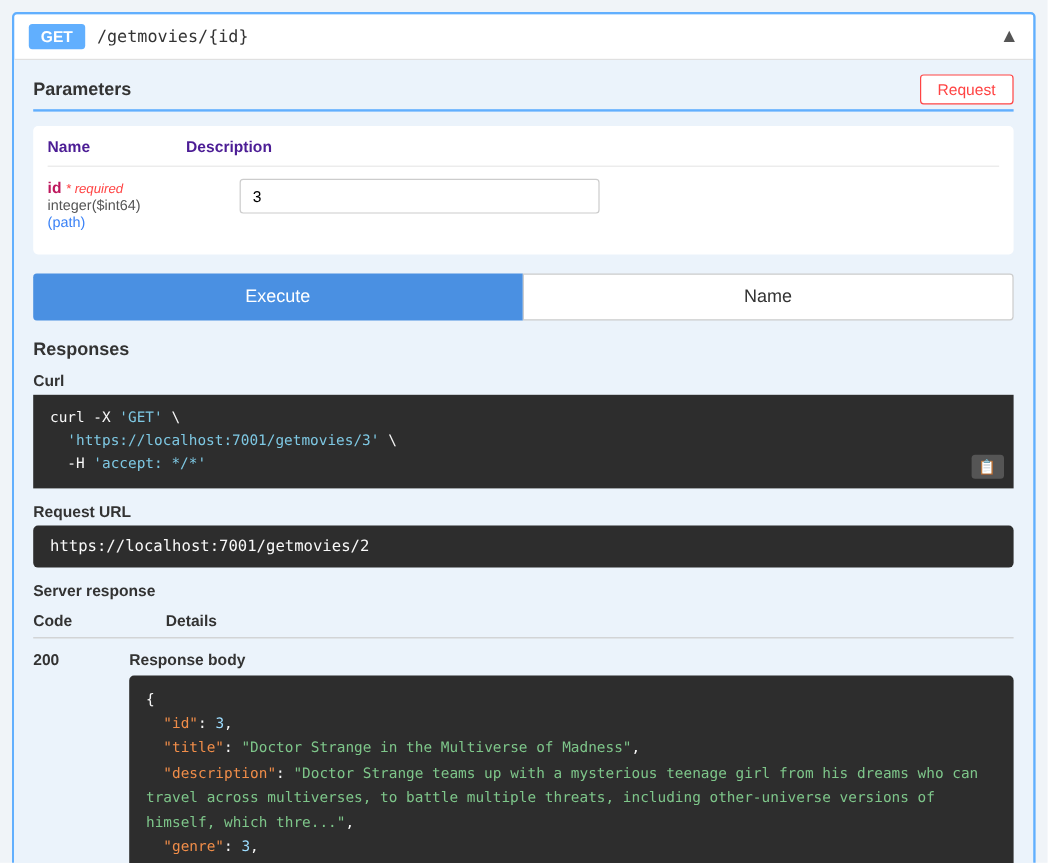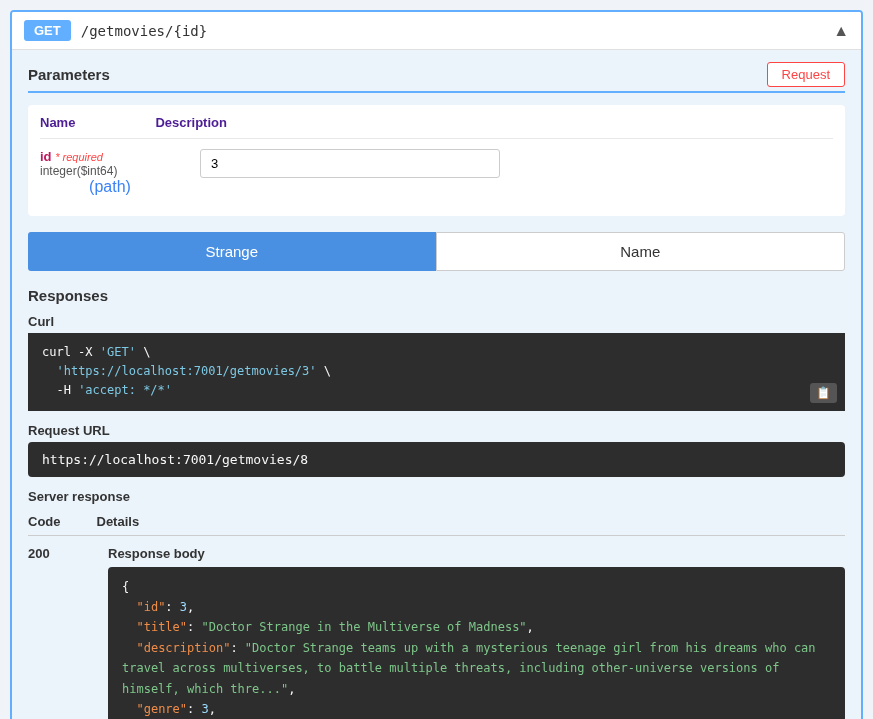--- a/index.html
+++ b/index.html
@@ -111,23 +111,22 @@
     .param-required {
       font-size: 11px;
       color: #f44;
       font-style: italic;
     }
     .param-type {
       font-size: 12px;
       color: #555;
     }
     .param-location {
-      font-size: 16px;
+      font-size: 12px;
       color: #3b82f6;
-      text-align: center;
     }
     .param-input {
       flex: 1;
       border: 1px solid #ccc;
       border-radius: 3px;
       padding: 6px 10px;
       font-size: 13px;
       max-width: 300px;
     }
     .action-buttons {
@@ -206,21 +205,21 @@
       border-radius: 4px;
       padding: 10px 14px;
       font-family: monospace;
       font-size: 13px;
     }
     .server-response-section {
       margin-bottom: 8px;
     }
     .response-table-header {
       display: flex;
-      gap: 36px;
+      gap: 78px;
       font-weight: bold;
       color: #333;
       font-size: 13px;
       padding: 6px 0;
       border-bottom: 1px solid #ccc;
     }
     .response-row {
       display: flex;
       align-items: flex-start;
       gap: 0;
@@ -288,38 +287,38 @@
             <span class="param-required">* required</span>
           </div>
           <div class="param-type">integer($int64)</div>
           <div class="param-location">(path)</div>
         </div>
         <input class="param-input" type="text" value="3" style="">
       </div>
     </div>
 
     <div class="action-buttons">
-      <button class="execute-btn">Strange</button>
+      <button class="execute-btn">Execute</button>
       <button class="clear-btn">Name</button>
     </div>
 
     <div class="responses-section">
       <div class="responses-title">Responses</div>
 
       <div class="curl-section">
         <div class="section-label">Curl</div>
         <div class="code-block">
           <span>curl -X <span class="highlight-get">'GET'</span> \<br>&nbsp;&nbsp;<span class="highlight-get">'https://localhost:7001/getmovies/3'</span> \<br>&nbsp;&nbsp;-H <span class="highlight-get">'accept: */*'</span></span>
           <button class="copy-icon">📋</button>
         </div>
       </div>
 
       <div class="request-url-section">
         <div class="section-label">Request URL</div>
-        <div class="url-box">https://localhost:7001/getmovies/8</div>
+        <div class="url-box">https://localhost:7001/getmovies/2</div>
       </div>
 
       <div class="server-response-section">
         <div class="section-label">Server response</div>
         <div class="response-table-header">
           <span>Code</span>
           <span>Details</span>
         </div>
         <div class="response-row">
           <div class="response-code">200</div>

